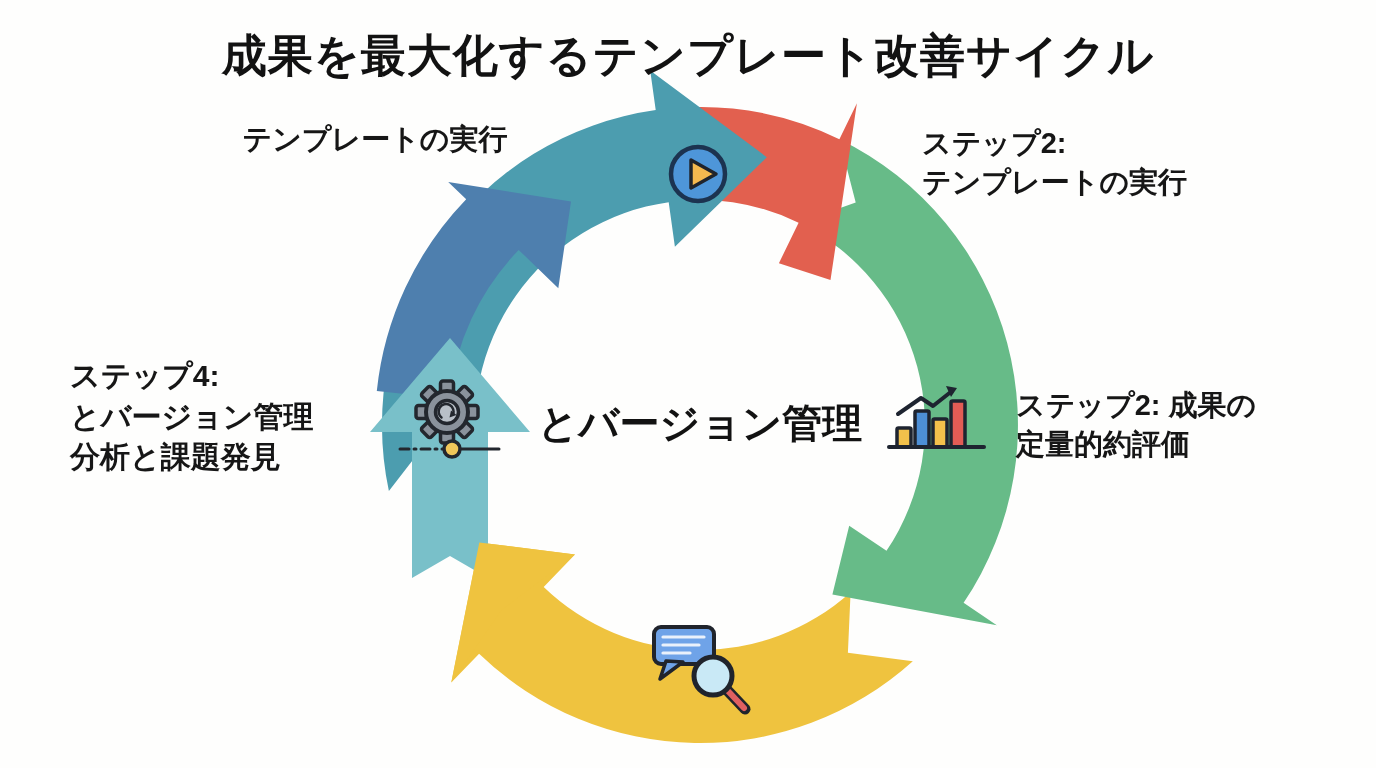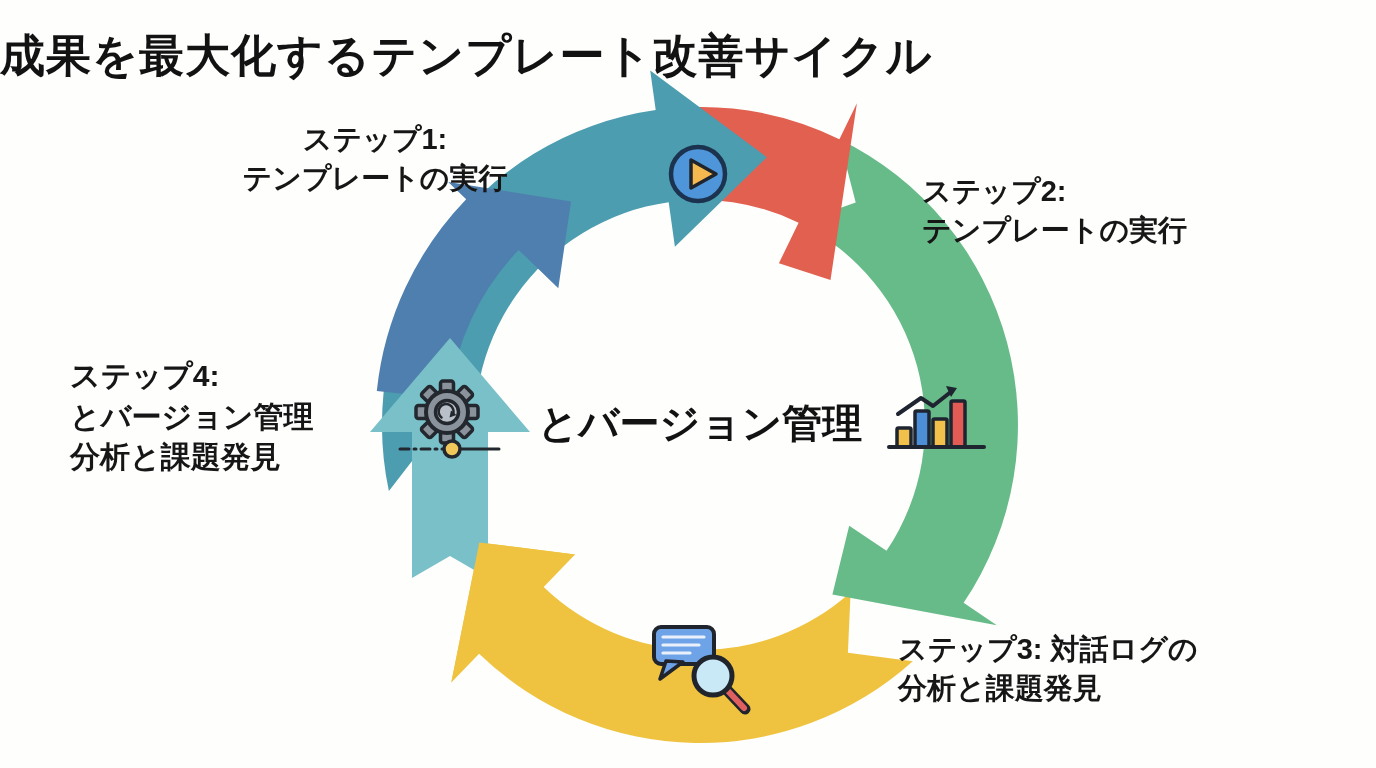--- a/index.html
+++ b/index.html
@@ -1,28 +1,28 @@
 <!DOCTYPE html>
 <html><head>
 <meta charset="utf-8">
 <style>
   html,body{margin:0;padding:0;background:#e8e8e8;}
   .stage{
     position:relative;width:1376px;height:768px;background:#fefefd;overflow:hidden;
     font-family:"Liberation Sans","DejaVu Sans",sans-serif;color:#141414;
   }
   .title{
-    position:absolute;left:0;top:26px;width:100%;
+    position:absolute;left:0;top:26px;width:100%;text-align:center;
     font-size:45px;font-weight:800;letter-spacing:1px;color:#121212;
   }
   .step-label{
     position:absolute;font-size:29px;font-weight:800;line-height:1.35;color:#161616;
   }
   .lbl-step1{left:145px;top:120px;width:460px;text-align:center;}
-  .lbl-step2{left:922px;top:124px;width:340px;text-align:left;margin-top:48px;}
+  .lbl-step2{left:922px;top:124px;width:340px;text-align:left;}
   .lbl-step2b{left:1016px;top:386px;width:350px;text-align:left;}
   .lbl-step3{left:898px;top:630px;width:380px;text-align:left;}
   .lbl-step4{left:70px;top:356px;width:292px;text-align:left;font-size:30px;}
   .center-label{
     position:absolute;left:510px;top:396px;width:380px;text-align:center;
     font-size:40px;font-weight:800;color:#121212;
   }
   svg.diagram{position:absolute;left:0;top:0;}
 </style>
 </head>
@@ -89,34 +89,33 @@
       <line x1="728" y1="691" x2="744" y2="708" stroke="#E06060" stroke-width="6" stroke-linecap="round"></line>
       <circle cx="713" cy="676" r="19" fill="#C9E9F6" stroke="#20242C" stroke-width="5"></circle>
     </g>
   </svg>
 
   <div class="title">成果を最大化するテンプレート改善サイクル</div>
 
   <div class="center-label">とバージョン管理</div>
 
   <div class="step-label lbl-step1">
-    <div>ステップ1:</div>
     <div>テンプレートの実行</div>
   </div>
 
   <div class="step-label lbl-step2">
     <div>ステップ2:</div>
     <div>テンプレートの実行</div>
   </div>
 
+  <div class="step-label lbl-step2b">
+    <div>ステップ2: 成果の</div>
+    <div>定量的約評価</div>
+  </div>
 
-  <div class="step-label lbl-step3">
-    <div>ステップ3: 対話ログの</div>
-    <div>分析と課題発見</div>
-  </div>
 
   <div class="step-label lbl-step4">
     <div>ステップ4:</div>
     <div>とバージョン管理</div>
     <div>分析と課題発見</div>
   </div>
 
 </div>
 
 </body></html>

